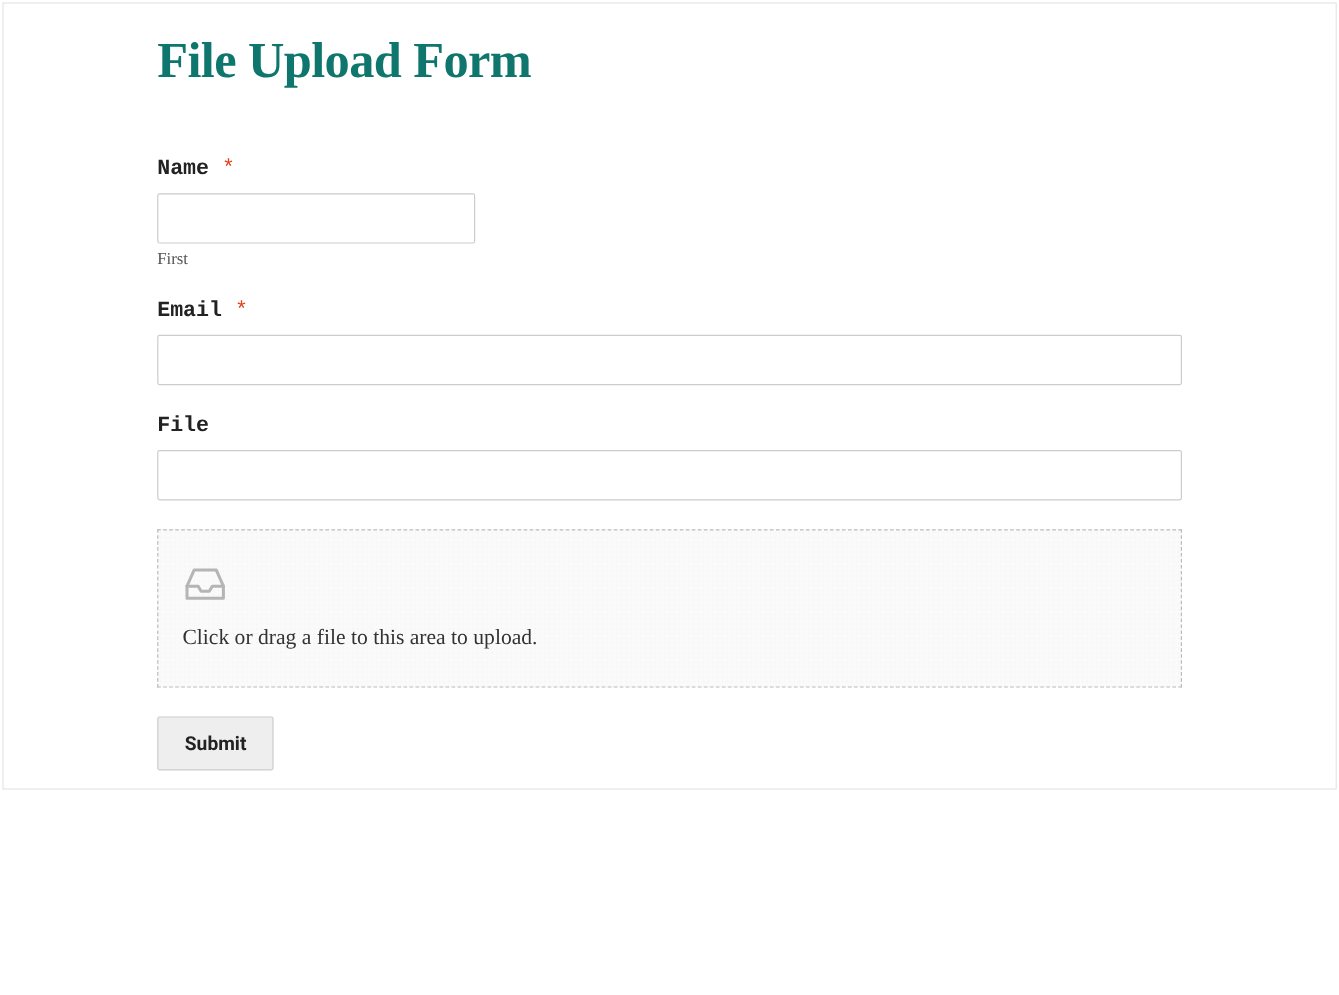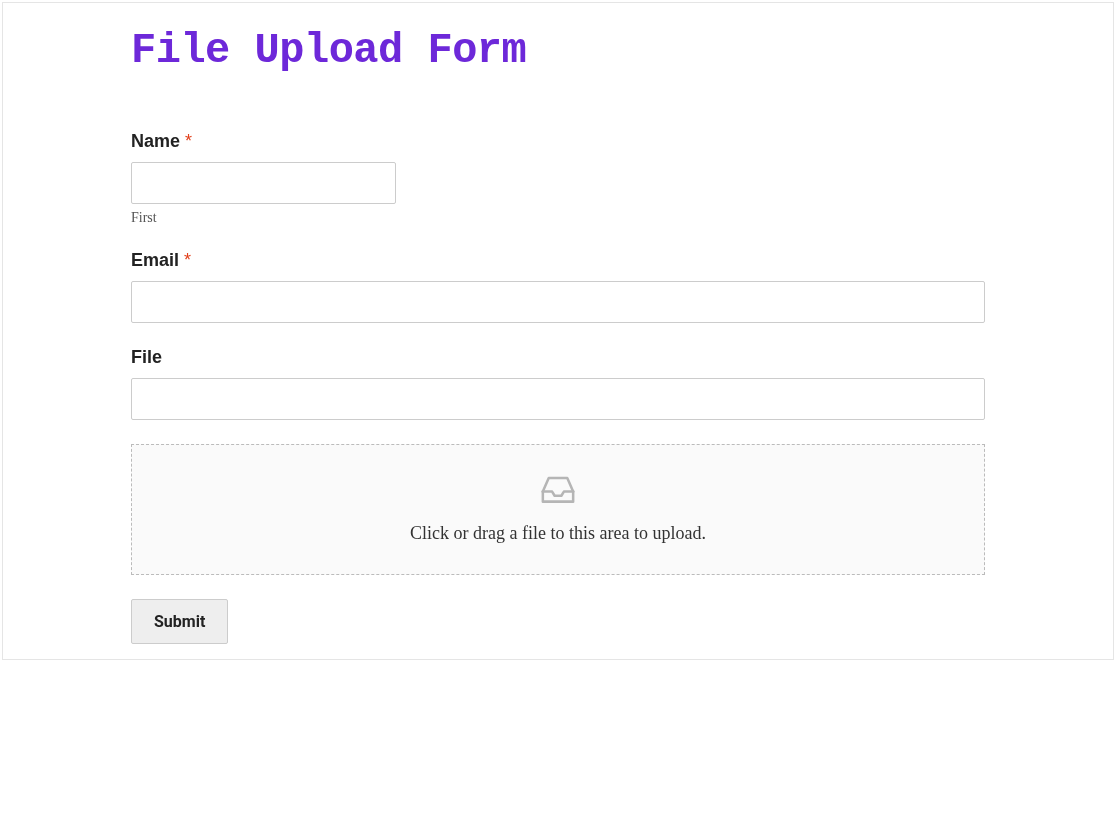--- a/index.html
+++ b/index.html
@@ -13,33 +13,33 @@
       color: #222;
       padding: 2px;
     }
     .container {
       width: 1112px;
       border: 1px solid #e5e5e5;
       padding: 20px 128px 15px 128px;
       margin: 0 auto;
     }
     .page-title {
-      font-family: Liberation Mono, monospace;
+      font-family: Liberation Serif, serif;
       font-size: 42px;
       font-weight: 800;
-      color: #6d28d9;
+      color: #0f766e;
       margin-bottom: 56px;
       margin-top: 4px;
       letter-spacing: -0.5px;
     }
     .field {
       margin-bottom: 24px;
     }
     .field-label {
-      font-family: Liberation Sans, sans-serif;
+      font-family: Liberation Mono, monospace;
       font-size: 18px;
       font-weight: 700;
       color: #222;
       display: block;
       margin-bottom: 10px;
     }
     .required {
       color: #e2401c;
       font-weight: 400;
     }
@@ -71,21 +71,20 @@
     .email-input, .phone-input {
       width: 552px;
     }
     .dropzone {
       width: 100%;
       border: 1px dashed #bbb;
       background-color: #fafafa;
       background-image: radial-gradient(#eee 0.5px, transparent 0.5px);
       background-size: 4px 4px;
       padding: 28px 20px 30px 20px;
-      text-align: center;
       cursor: pointer;
     }
     .dropzone-icon {
       display: inline-block;
       margin-bottom: 14px;
     }
     .dropzone-text {
       font-family: Georgia, 'Times New Roman', serif;
       font-size: 18px;
       color: #333;

